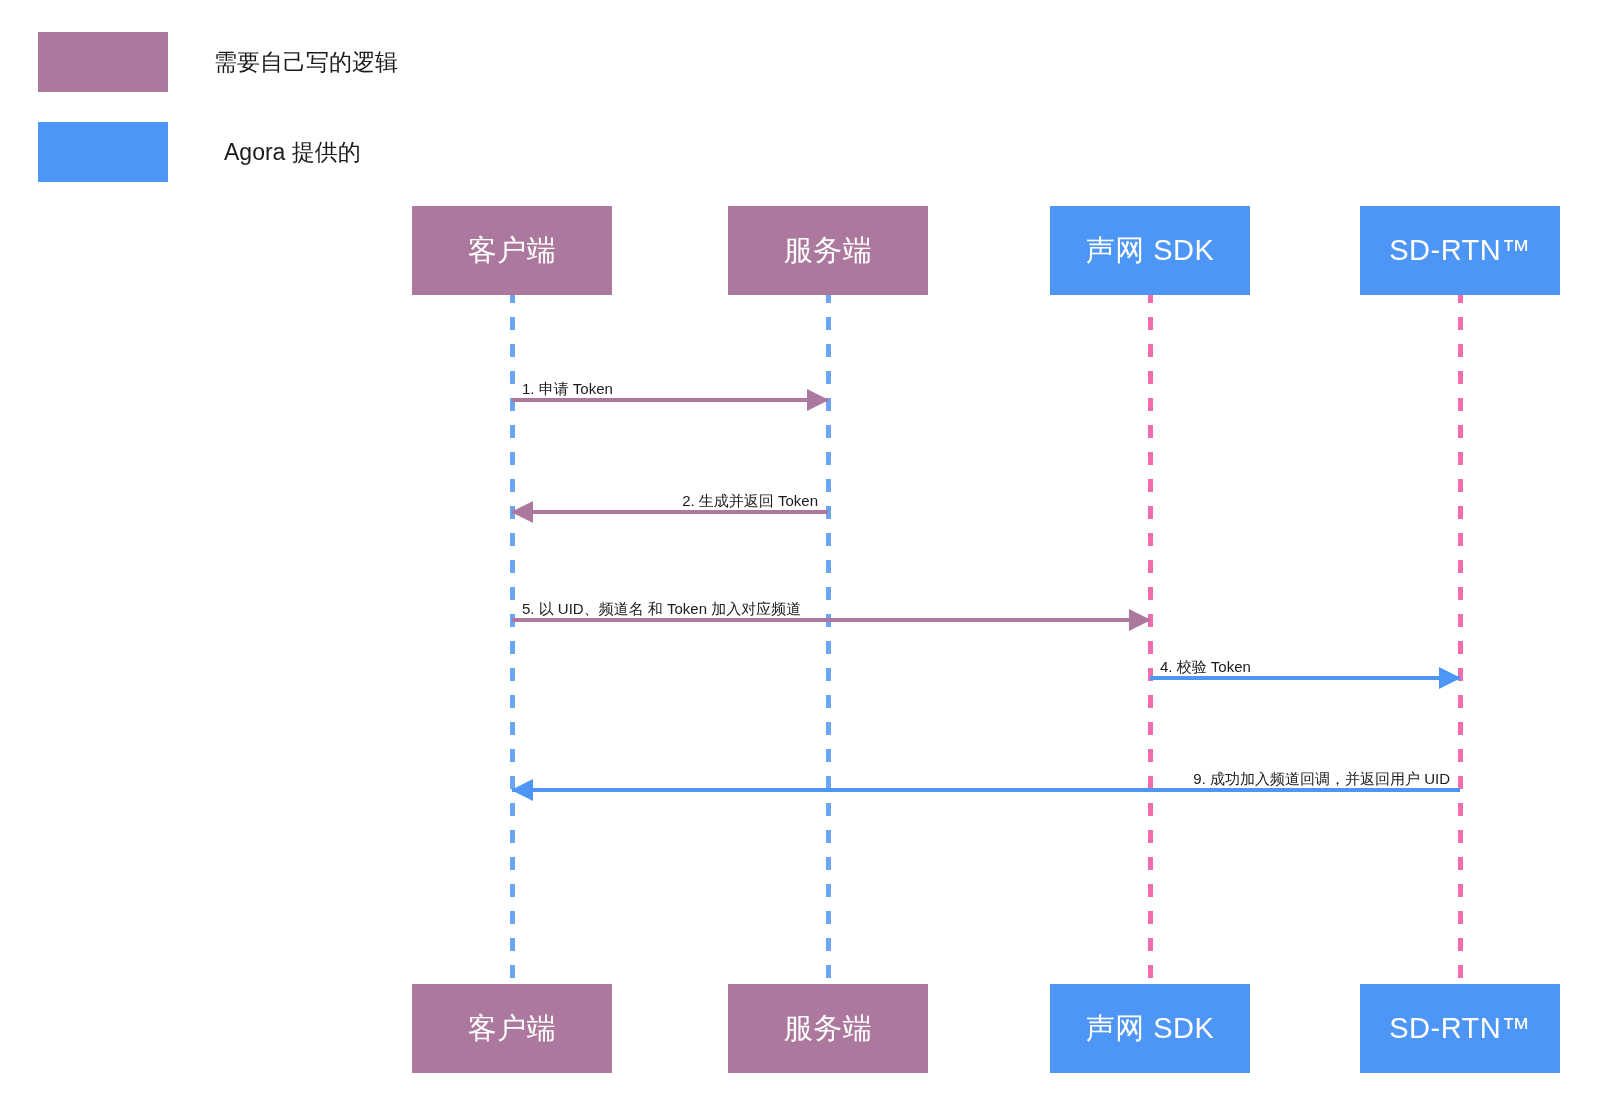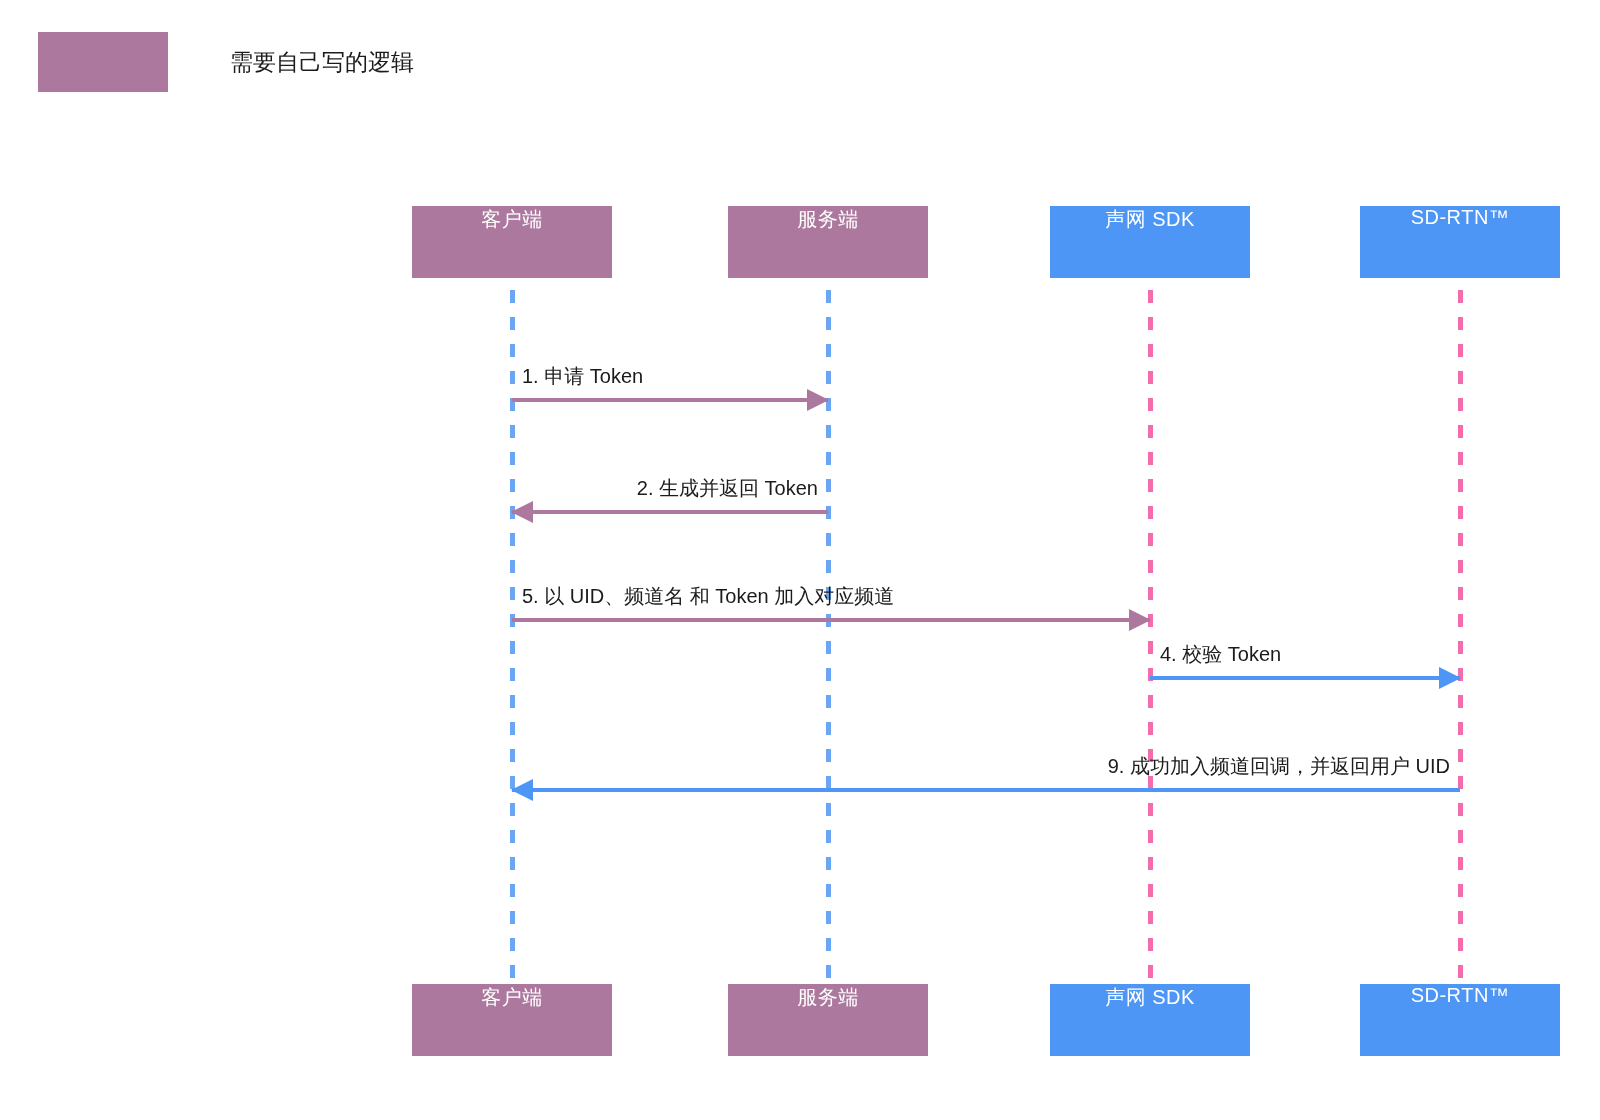--- a/index.html
+++ b/index.html
@@ -32,34 +32,35 @@
     height: 60px;
     flex: 0 0 auto;
   }
   .legend-label {
     font-size: 23px;
     color: #1b1b1b;
     white-space: nowrap;
     line-height: 1;
   }
   #legend-row-0 { left: 38px; top: 32px; }
-  #legend-row-0 .legend-label { margin-left: 62px; }
+  #legend-row-0 .legend-label { margin-left: 46px; }
   #legend-row-1 { left: 38px; top: 122px; }
   #legend-row-1 .legend-label { margin-left: 56px; }
 
   
   .actor-box {
     position: absolute;
     display: flex;
+    align-items: center;
     justify-content: center;
     color: #ffffff;
-    font-size: 20px;
+    font-size: 29px;
     letter-spacing: 0.5px;
     box-sizing: border-box;
-    height: 72px;
+    height: 89px;
   }
 
   
   .lifeline {
     position: absolute;
     width: 5px;
   }
 
   
   .msg {
@@ -78,39 +79,43 @@
     top: -9px;
     width: 0;
     height: 0;
     border-top: 11px solid transparent;
     border-bottom: 11px solid transparent;
   }
   .msg-head.right { right: -1px; border-left-width: 22px; border-left-style: solid; }
   .msg-head.left  { left: -1px;  border-right-width: 22px; border-right-style: solid; }
   .msg-label {
     position: absolute;
-    bottom: 12px;
-    font-size: 20px;
+    bottom: 2px;
+    font-size: 15px;
     color: #1b1b1b;
     white-space: nowrap;
     line-height: 1;
   }
   .msg-label.start { left: 10px; }
   .msg-label.end   { right: 10px; }
 </style>
 </head>
 <body>
 
 <div id="canvas">
 
   <div class="legend-row" id="legend-row-0">
     <div class="legend-swatch" style="background-color: rgb(172, 120, 158);"></div>
     <div class="legend-label">需要自己写的逻辑</div>
   </div>
 
+  <div class="legend-row" id="legend-row-1">
+    <div class="legend-swatch" style="background-color: rgb(77, 150, 245);"></div>
+    <div class="legend-label">Agora 提供的</div>
+  </div>
 
   <div id="lifelines-layer">
       <div class="lifeline" style="left: 510px; top: 290px; height: 694px; background-image: repeating-linear-gradient(rgb(106, 166, 245) 0px, rgb(106, 166, 245) 13px, rgba(0, 0, 0, 0) 13px, rgba(0, 0, 0, 0) 27px);"></div>
       <div class="lifeline" style="left: 826px; top: 290px; height: 694px; background-image: repeating-linear-gradient(rgb(106, 166, 245) 0px, rgb(106, 166, 245) 13px, rgba(0, 0, 0, 0) 13px, rgba(0, 0, 0, 0) 27px);"></div>
       <div class="lifeline" style="left: 1148px; top: 290px; height: 694px; background-image: repeating-linear-gradient(rgb(242, 108, 174) 0px, rgb(242, 108, 174) 13px, rgba(0, 0, 0, 0) 13px, rgba(0, 0, 0, 0) 27px);"></div>
       <div class="lifeline" style="left: 1458px; top: 290px; height: 694px; background-image: repeating-linear-gradient(rgb(242, 108, 174) 0px, rgb(242, 108, 174) 13px, rgba(0, 0, 0, 0) 13px, rgba(0, 0, 0, 0) 27px);"></div>
     </div>
   <div id="messages-layer">
       <div class="msg" style="left: 512px; top: 398px; width: 316px;">
         <div class="msg-line" style="background: rgb(172, 120, 158);"></div>

